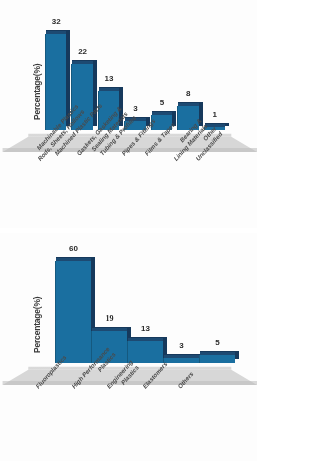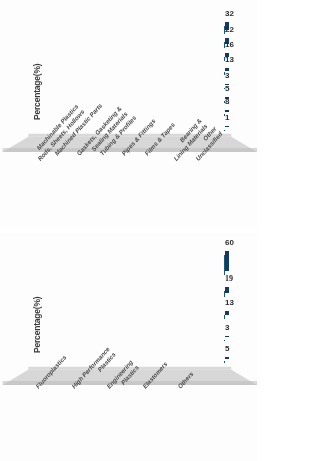--- a/index.html
+++ b/index.html
@@ -70,21 +70,20 @@
     background: #bcbcbc;
     clip-path: polygon(1% 100%, 100% 100%, 100% 88%, 1% 88%);
     opacity: .55;
   }
 
   
   .bars {
     position: absolute;
     display: flex;
     align-items: flex-end;
-    flex-direction: column;
   }
   .bar-slot {
     position: relative;
     height: 100%;
     display: flex;
     align-items: flex-end;
     justify-content: flex-start;
   }
   .bar {
     position: relative;
@@ -164,25 +163,20 @@
           <div class="bar" style="height: 91.4286%;">
             <div class="bar-value">32</div>
           </div>
         </div>
         <div class="bar-slot" style="flex: 1 1 0px;">
           <div class="bar" style="height: 62.8571%;">
             <div class="bar-value">22</div>
           </div>
         </div>
         <div class="bar-slot" style="flex: 1 1 0px;">
-          <div class="bar" style="height: 45.7143%;">
-            <div class="bar-value">16</div>
-          </div>
-        </div>
-        <div class="bar-slot" style="flex: 1 1 0px;">
           <div class="bar" style="height: 37.1429%;">
             <div class="bar-value">13</div>
           </div>
         </div>
         <div class="bar-slot" style="flex: 1 1 0px;">
           <div class="bar" style="height: 8.57143%;">
             <div class="bar-value">3</div>
           </div>
         </div>
         <div class="bar-slot" style="flex: 1 1 0px;">
@@ -238,21 +232,21 @@
 <div class="figure" id="chart-bottom">
   <div class="plot-area">
     <div class="ylabel" id="ylabel-bottom" style="left:32px; top:120px;">Percentage(%)</div>
 
     <div class="platform-wrap" style="top:118px;">
       <div class="platform-top"></div>
       <div class="platform-face"></div>
       <div class="platform-edge"></div>
     </div>
 
-    <div class="bars" id="bars-bottom" style="left:45px; top:20px; width:180px; height:110px; gap:0;">
+    <div class="bars" id="bars-bottom" style="left:55px; top:20px; width:180px; height:110px; gap:0;">
         <div class="bar-slot" style="flex: 1 1 0px;">
           <div class="bar" style="height: 92.3077%;">
             <div class="bar-value">60</div>
           </div>
         </div>
         <div class="bar-slot" style="flex: 1 1 0px;">
           <div class="bar" style="height: 29.2308%; font-family: Liberation Serif, serif;">
             <div class="bar-value">19</div>
           </div>
         </div>

